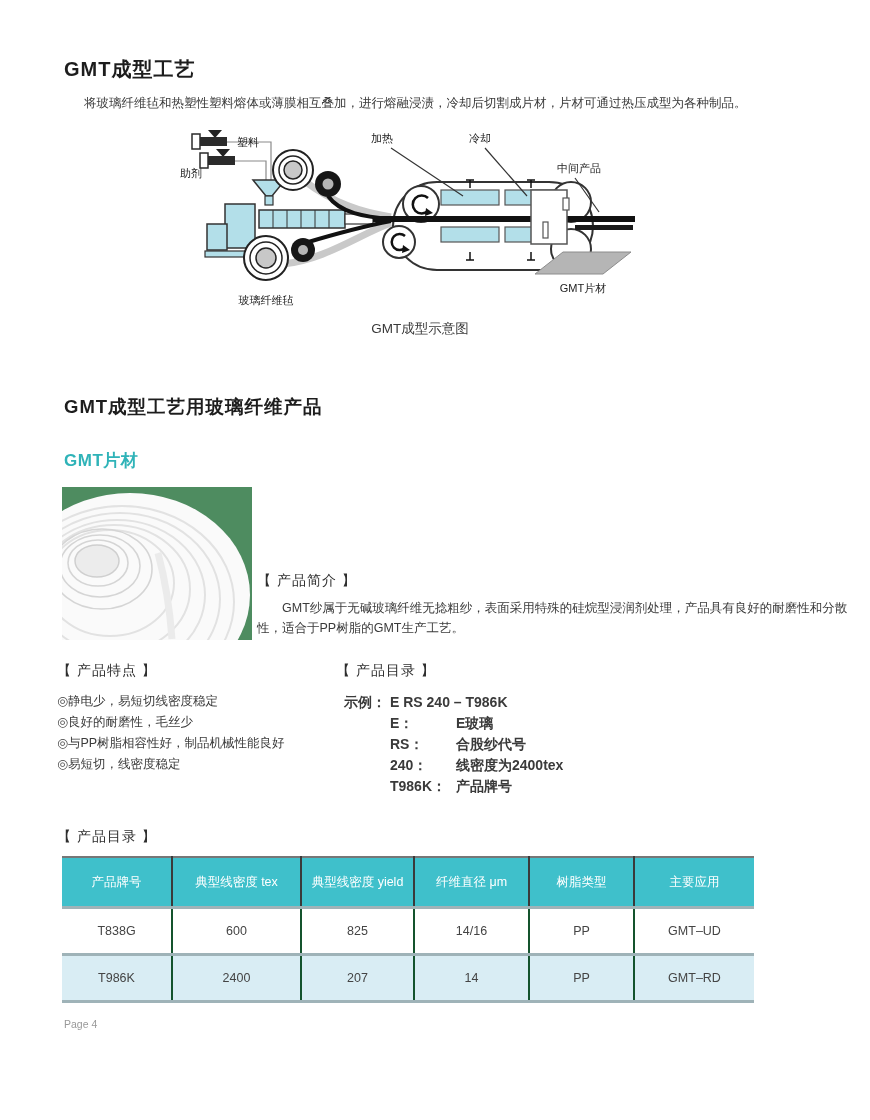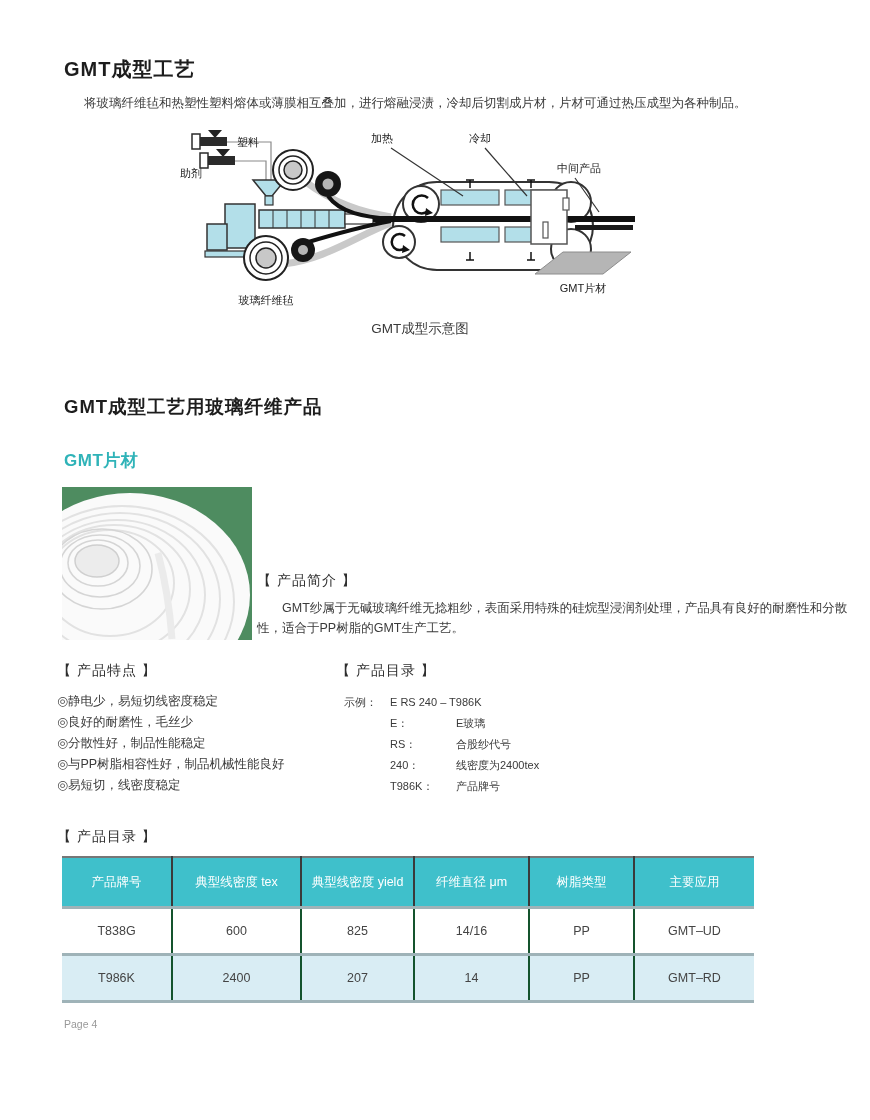--- a/index.html
+++ b/index.html
@@ -9,21 +9,21 @@
   }
   .abs{position:absolute;}
   .h1{font-size:20px;font-weight:bold;color:#1d1d1d;letter-spacing:1px;}
   .h2{font-size:18.5px;font-weight:bold;color:#1d1d1d;letter-spacing:1px;}
   .h3{font-size:17px;font-weight:bold;color:#2fb3b8;letter-spacing:0.5px;}
   .body-text{font-size:12.5px;color:#3a3a3a;line-height:1.6;}
   .bracket-head{font-size:14px;color:#2e2e2e;letter-spacing:1px;}
   .caption{font-size:13.5px;color:#3a3a3a;text-align:center;}
   .feature-list{font-size:12.5px;color:#3a3a3a;line-height:21px;}
   .feature-list div{white-space:nowrap;}
-  .code-block{font-size:11px;color:#3a3a3a;line-height:21px;}
+  .code-block{font-size:14px;color:#3a3a3a;line-height:21px;font-weight:bold;}
   .code-line{display:flex;}
   .code-label{display:inline-block;width:46px;}
   .code-term{display:inline-block;width:66px;}
   .footer{font-size:10.5px;color:#999;}
   
   table.catalog{border-collapse:collapse;width:692px;table-layout:fixed;font-size:12.5px;text-align:center;}
   table.catalog th{
     background:#3fc0cb;color:#fff;font-weight:normal;height:46px;
     border-right:2px solid #3a3a3a;border-top:2px solid #777;border-bottom:3px solid #9fb3b8;
   }
@@ -180,21 +180,20 @@
     </svg>
   </div>
 
   <div class="abs bracket-head" style="left:257px;top:572px;">【 产品简介 】</div>
   <div class="abs body-text" style="left:257px;top:598px;width:592px;text-indent:2em;">GMT纱属于无碱玻璃纤维无捻粗纱，表面采用特殊的硅烷型浸润剂处理，产品具有良好的耐磨性和分散性，适合于PP树脂的GMT生产工艺。</div>
 
   <div class="abs bracket-head" style="left:57px;top:662px;">【 产品特点 】</div>
   <div class="abs feature-list" style="left:57px;top:691px;">
     <div>◎静电少，易短切线密度稳定</div>
     <div>◎良好的耐磨性，毛丝少</div>
-    <div>◎分散性好，制品性能稳定</div>
     <div>◎与PP树脂相容性好，制品机械性能良好</div>
     <div>◎易短切，线密度稳定</div>
   </div>
 
   <div class="abs bracket-head" style="left:336px;top:662px;">【 产品目录 】</div>
   <div class="abs code-block" style="left:344px;top:692px;">
     <div class="code-line">
       <span class="code-label">示例：</span>
       <span>E RS 240 – T986K</span>
     </div>

